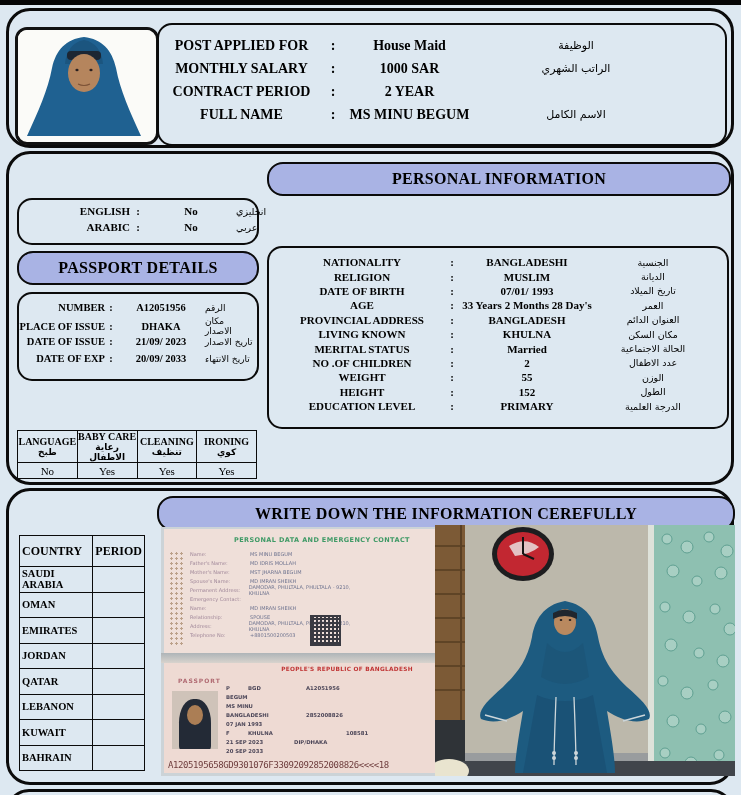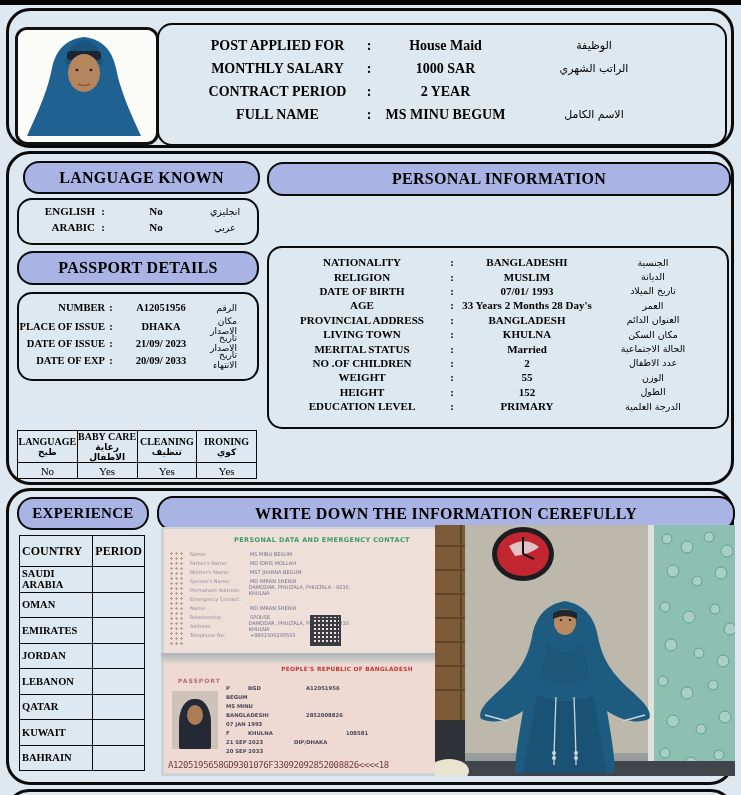--- a/index.html
+++ b/index.html
@@ -14,40 +14,40 @@
   .pill{background:#a9b3e4;border:2px solid #0b0b0b;border-radius:16px;text-align:center;
         font-weight:bold;font-size:16px;display:flex;align-items:center;justify-content:center;
         letter-spacing:.3px;position:absolute;}
   .box{border:2px solid #0b0b0b;border-radius:15px;position:absolute;}
   .ar{font-family:"DejaVu Sans",sans-serif;font-size:10px;direction:rtl;}
   
   .portrait-frame{position:absolute;left:6px;top:16px;width:138px;height:112px;border:3px solid #111;
        border-radius:12px;background:#fbfbf8;overflow:hidden;}
   
   .info-box{left:148px;top:12px;width:566px;height:110px;padding-top:9px;}
-  .hrow{display:grid;grid-template-columns:165px 18px 135px 1fr;height:23px;align-items:center;font-size:14px;font-weight:bold;padding-left:36px;}
+  .hrow{display:grid;grid-template-columns:165px 18px 135px 1fr;height:23px;align-items:center;font-size:14px;font-weight:bold;}
   .hrow .lab{text-align:center;}
   .hrow .col{text-align:center;}
   .hrow .val{text-align:center;}
   .hrow .ar{text-align:center;padding-right:50px;font-size:11px;font-weight:normal;}
   
   .pill-lang{left:14px;top:7px;width:233px;height:29px;}
   .lang-box{left:8px;top:44px;width:238px;height:40px;padding-top:3px;}
-  .lrow{display:grid;grid-template-columns:76px 16px 90px 1fr;height:16px;align-items:center;font-size:11px;font-weight:bold;}
+  .lrow{display:grid;grid-template-columns:76px 16px 90px 1fr;height:16px;align-items:center;font-size:11px;font-weight:bold;padding-left:35px;}
   .lrow .lab{text-align:right;}
   .lrow .col{text-align:center;}
   .lrow .val{text-align:center;}
   .lrow .ar{text-align:center;font-size:9.5px;font-weight:normal;padding-right:8px;}
   .pill-pass{left:8px;top:97px;width:238px;height:30px;}
   .pass-box{left:8px;top:138px;width:238px;height:80px;padding-top:5px;}
   .prow2{display:grid;grid-template-columns:86px 12px 88px 1fr;height:17px;align-items:center;font-size:10.5px;font-weight:bold;}
   .prow2 .lab{text-align:right;}
   .prow2 .col{text-align:center;}
   .prow2 .val{text-align:center;}
-  .prow2 .ar{text-align:right;font-size:9px;font-weight:normal;padding-right:20px;}
+  .prow2 .ar{text-align:left;font-size:9px;font-weight:normal;padding-right:4px;}
   .pill-work{left:8px;top:232px;width:238px;height:30px;}
   .work-table{position:absolute;left:8px;top:276px;width:240px;border-collapse:collapse;table-layout:fixed;}
   .work-table th,.work-table td{border:1.5px solid #0b0b0b;padding:0;text-align:center;}
   .work-table th{font-size:10px;line-height:11px;}
   .work-table th .ar{font-size:9px;font-weight:bold;display:block;line-height:10px;}
   .work-table td{font-size:11px;height:15px;}
   
   .pill-personal{left:258px;top:8px;width:460px;height:30px;}
   .personal-box{left:258px;top:92px;width:458px;height:172px;padding-top:7px;}
   .perow{display:grid;grid-template-columns:162px 18px 132px 1fr;height:14.4px;align-items:center;font-size:11px;font-weight:bold;padding-left:12px;}
@@ -139,21 +139,20 @@
     <div class="hrow">
       <span class="lab">FULL NAME</span>
       <span class="col">:</span>
       <span class="val">MS MINU BEGUM</span>
       <span class="ar">الاسم الكامل</span>
     </div>
   </div>
 </div>
 
 <div class="section sec2">
-  <div class="pill pill-lang">LANGUAGE KNOWN</div>
   <div class="box lang-box">
     <div class="lrow">
       <span class="lab">ENGLISH</span>
       <span class="col">:</span>
       <span class="val">No</span>
       <span class="ar">انجليزي</span>
     </div>
     <div class="lrow">
       <span class="lab">ARABIC</span>
       <span class="col">:</span>
@@ -233,21 +232,21 @@
       <span class="val">33 Years 2 Months 28 Day's</span>
       <span class="ar">العمر</span>
     </div>
     <div class="perow">
       <span class="lab">PROVINCIAL ADDRESS</span>
       <span class="col">:</span>
       <span class="val">BANGLADESH</span>
       <span class="ar">العنوان الدائم</span>
     </div>
     <div class="perow">
-      <span class="lab">LIVING TOWN</span>
+      <span class="lab">LIVING KNOWN</span>
       <span class="col">:</span>
       <span class="val">KHULNA</span>
       <span class="ar">مكان السكن</span>
     </div>
     <div class="perow">
       <span class="lab">MERITAL STATUS</span>
       <span class="col">:</span>
       <span class="val">Married</span>
       <span class="ar">الحالة الاجتماعية</span>
     </div>
@@ -272,21 +271,20 @@
     <div class="perow">
       <span class="lab">EDUCATION LEVEL</span>
       <span class="col">:</span>
       <span class="val">PRIMARY</span>
       <span class="ar">الدرجة العلمية</span>
     </div>
   </div>
 </div>
 
 <div class="section sec3">
-  <div class="pill pill-exp">EXPERIENCE</div>
   <div class="pill pill-write">WRITE DOWN THE INFORMATION CEREFULLY</div>
 
   <table class="exp-table">
     <tbody>
         <tr>
       <th>COUNTRY</th>
       <th class="pcol">PERIOD</th>
     </tr>
     <tr>
           <td>SAUDI ARABIA</td>
@@ -298,25 +296,25 @@
         </tr>
     <tr>
           <td>EMIRATES</td>
           <td class="pcol"></td>
         </tr>
     <tr>
           <td>JORDAN</td>
           <td class="pcol"></td>
         </tr>
     <tr>
+          <td>QATAR</td>
+          <td class="pcol"></td>
+        </tr>
+    <tr>
           <td>LEBANON</td>
-          <td class="pcol"></td>
-        </tr>
-    <tr>
-          <td>QATAR</td>
           <td class="pcol"></td>
         </tr>
     <tr>
           <td>KUWAIT</td>
           <td class="pcol"></td>
         </tr>
     <tr>
           <td>BAHRAIN</td>
           <td class="pcol"></td>
         </tr>

